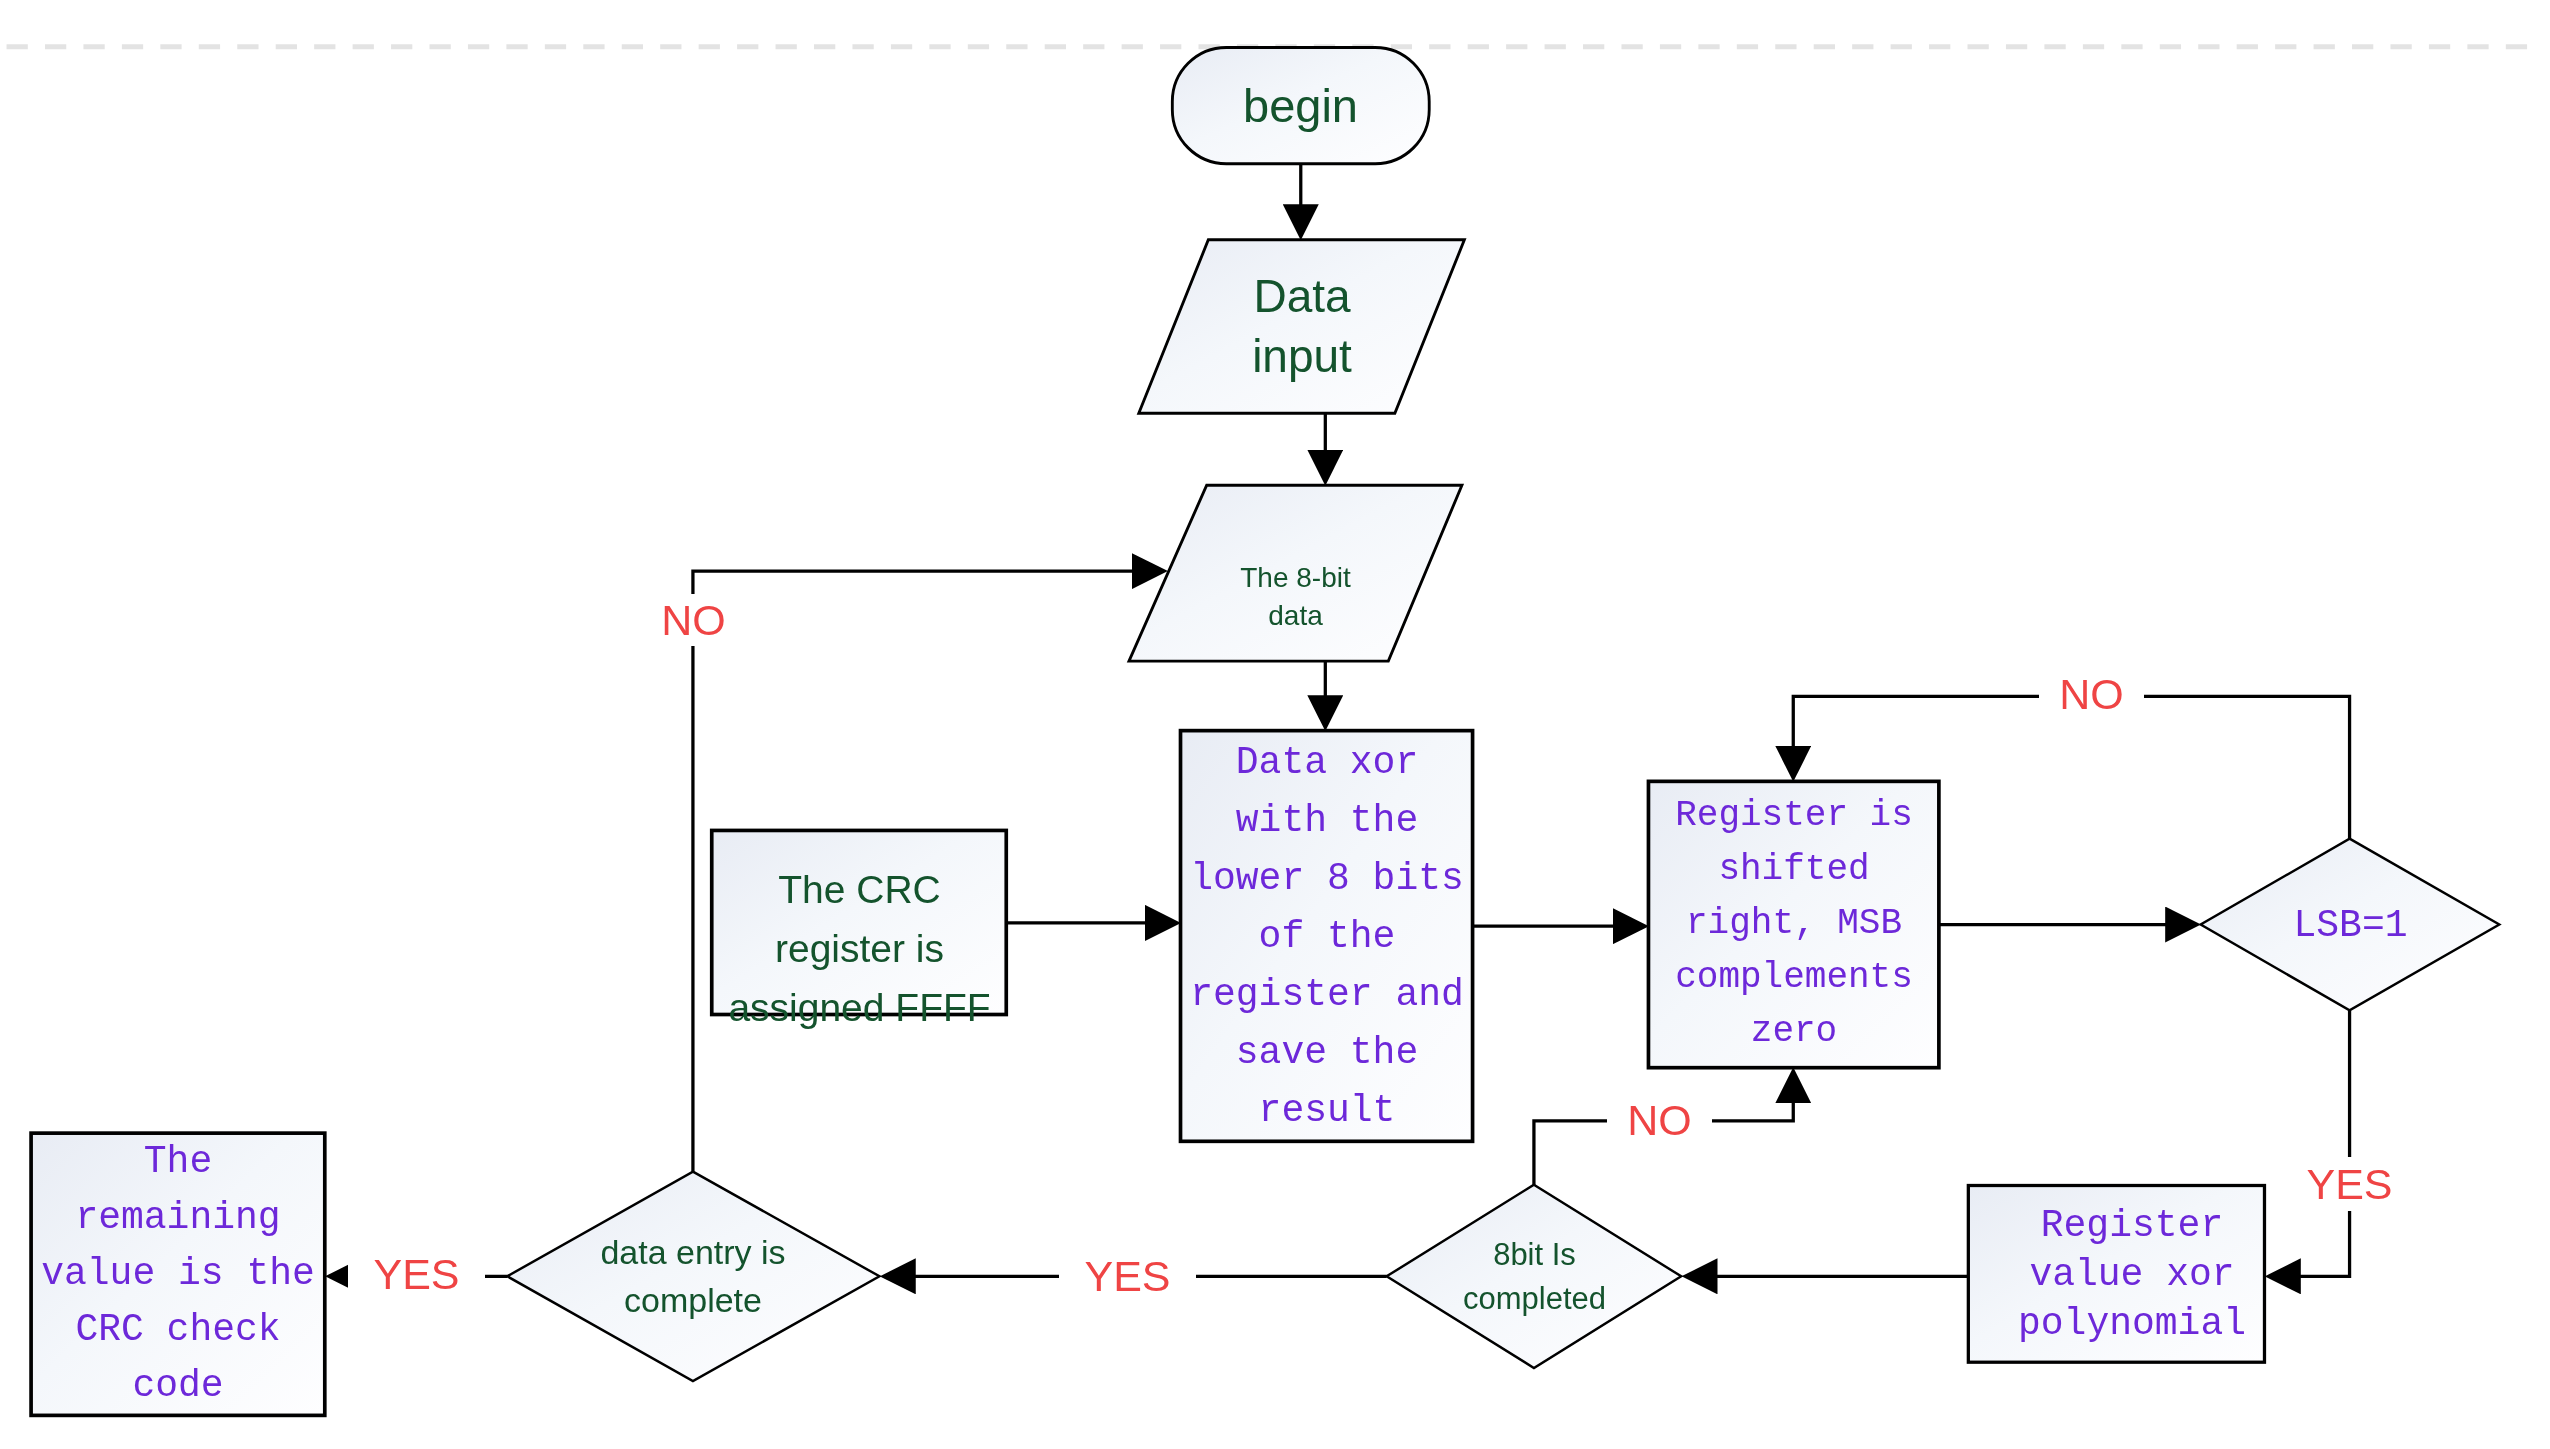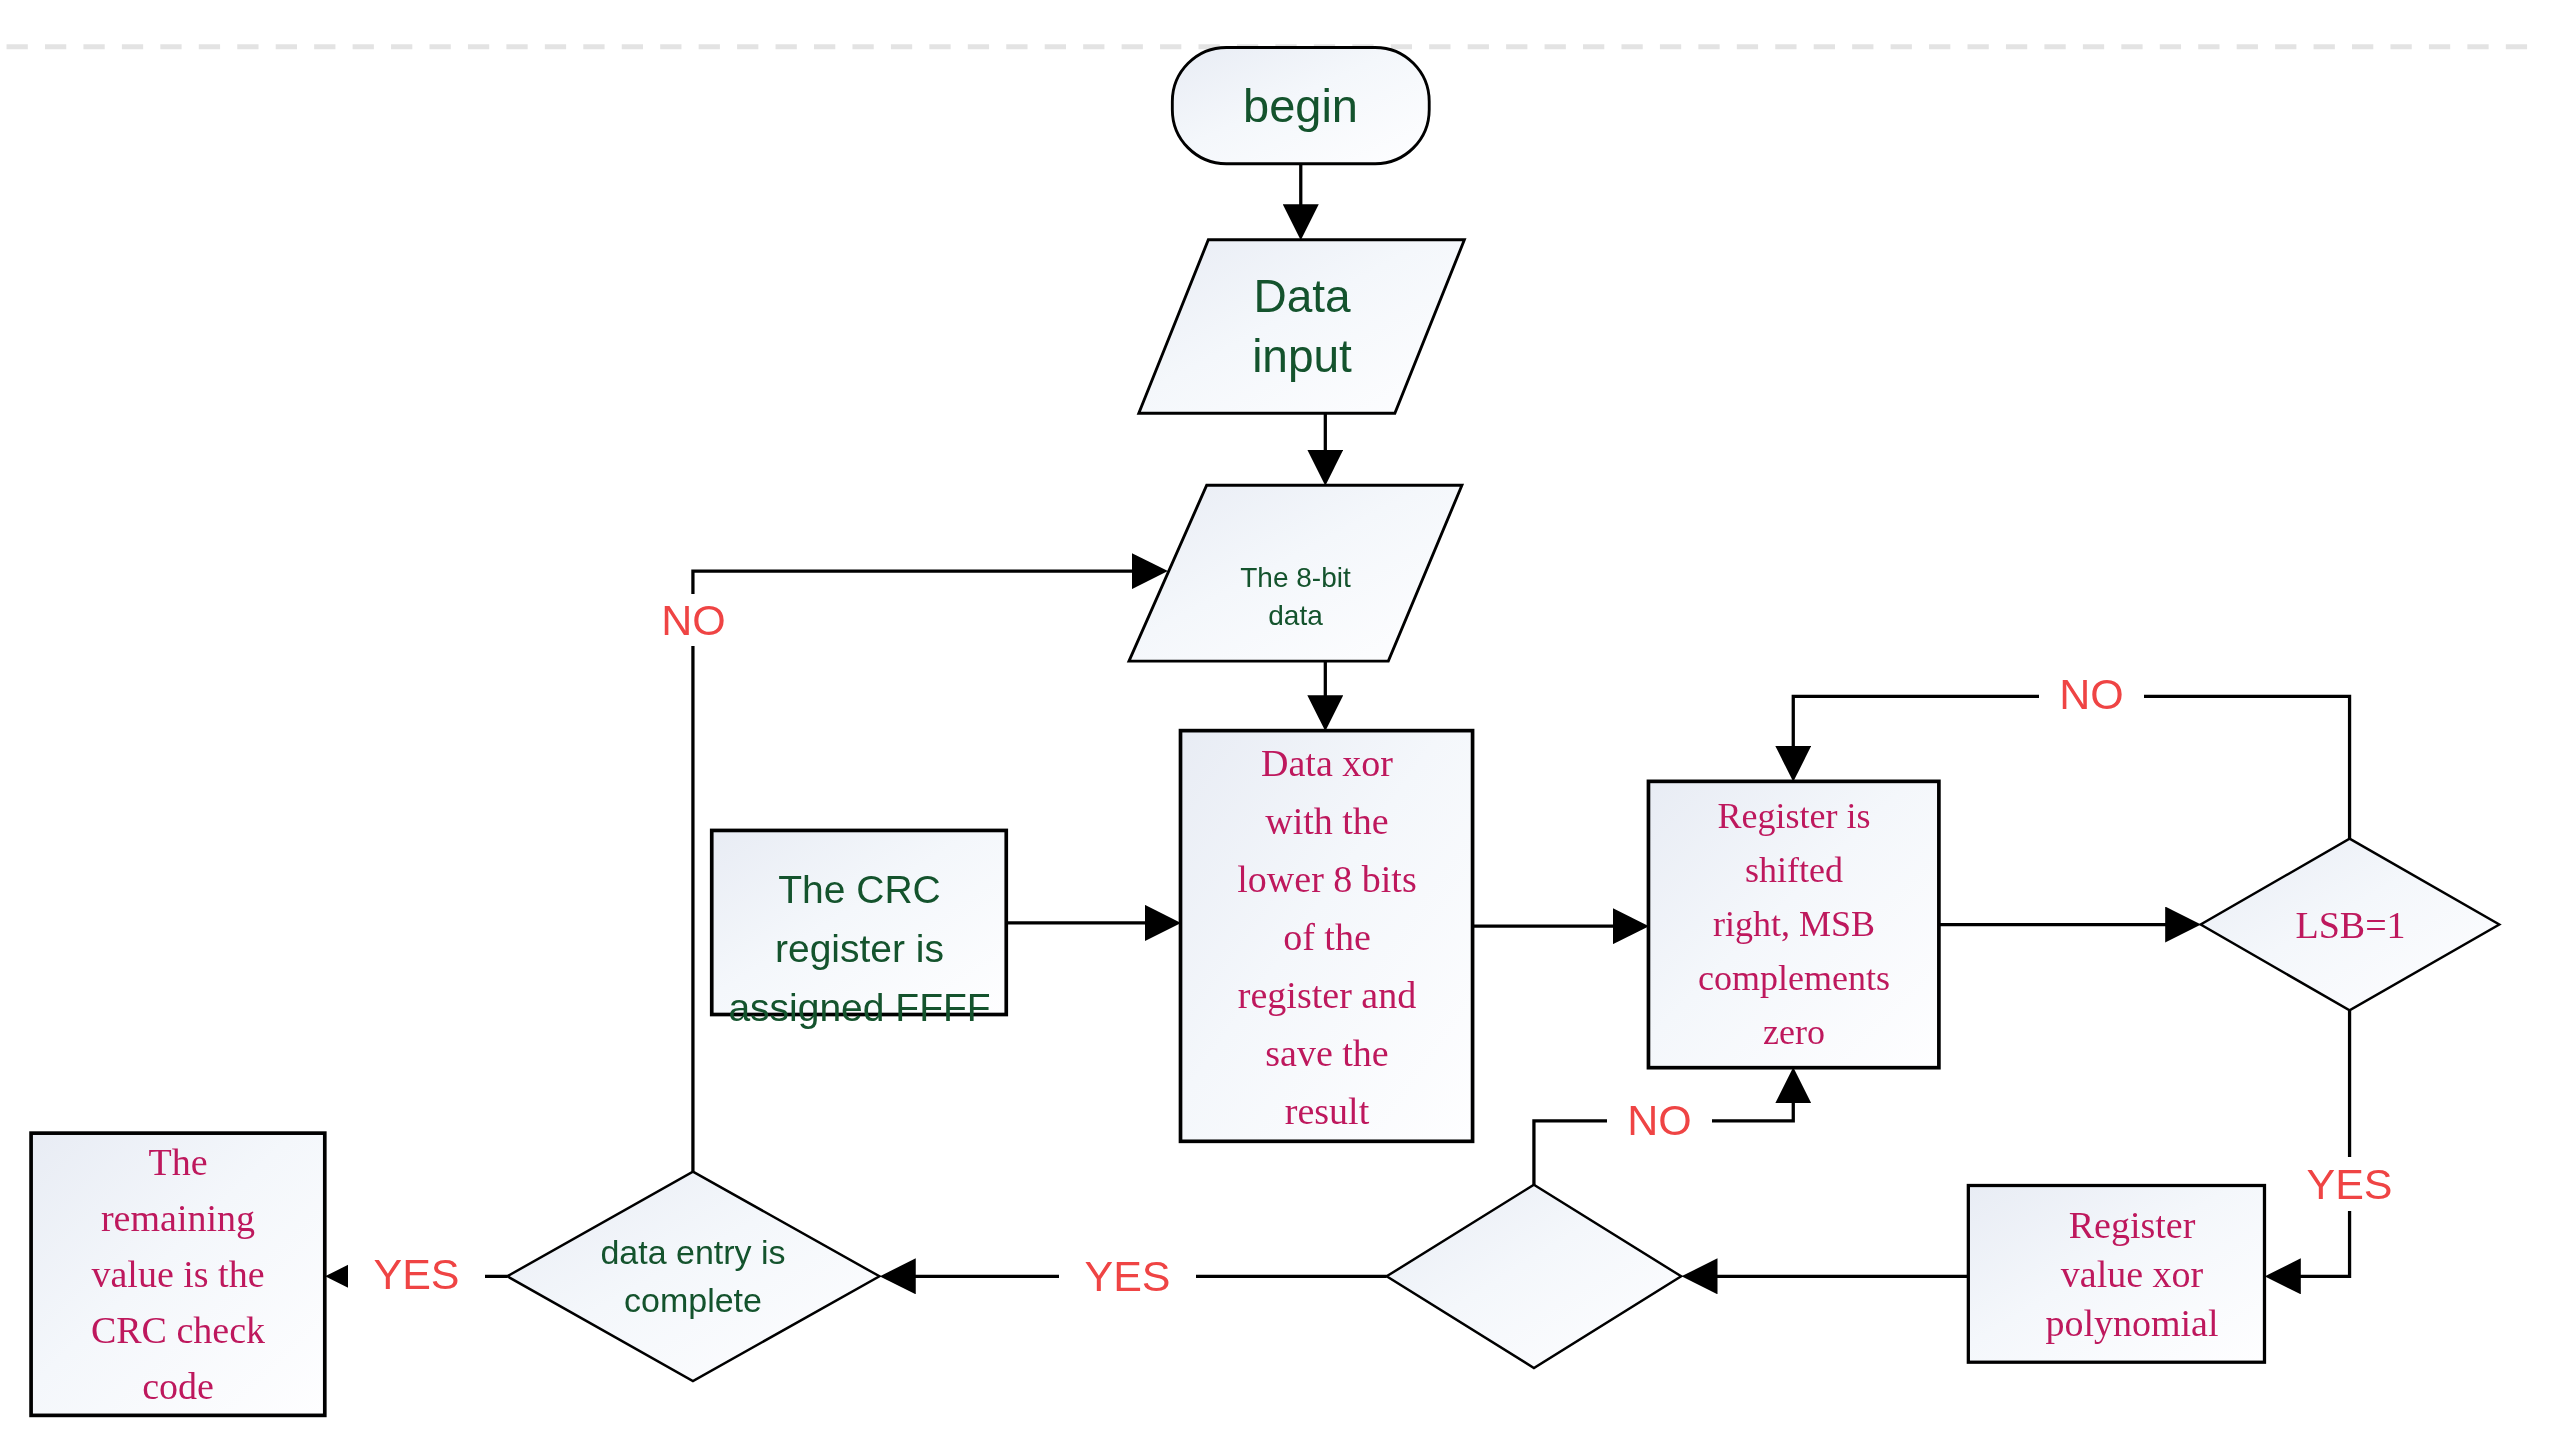--- a/index.html
+++ b/index.html
@@ -21,21 +21,21 @@
     position: absolute;
     display: flex;
     align-items: center;
     justify-content: center;
     text-align: center;
     color: #14532d;
     pointer-events: none;
   }
   .node-label span { white-space: pre-line; display: block; }
   .sans { font-family: "Liberation Sans", sans-serif; }
-  .mono { font-family: Liberation Serif, serif; color: #be185d; }
+  .mono { font-family: Liberation Mono, monospace; color: #6d28d9; }
   .edge-label {
     position: absolute;
     display: flex;
     align-items: center;
     justify-content: center;
     background: #ffffff;
     color: #ef4444;
     font-family: "Liberation Sans", sans-serif;
     font-size: 43px;
     pointer-events: none;
@@ -130,20 +130,24 @@
   <div class="node-label mono" style="left:2201px; top:839px; width:299px; height:172px; font-size:38px;">
     <span>LSB=1</span>
   </div>
 
   <div class="node-label mono" style="left:1984px; top:1186px; width:296px; height:177px; font-size:38px; line-height:49px;">
     <span>Register
 value xor
 polynomial</span>
   </div>
 
+  <div class="node-label sans" style="left:1387px; top:1185px; width:295px; height:183px; font-size:31px; line-height:1.4;">
+    <span>8bit Is
+completed</span>
+  </div>
 
   <div class="node-label mono" style="left:31px; top:1133px; width:294px; height:282px; font-size:38px; line-height:56px;">
     <span>The
 remaining
 value is the
 CRC check
 code</span>
   </div>
 
   <div class="node-label sans" style="left:507px; top:1172px; width:372px; height:209px; font-size:34px; line-height:1.4;">

